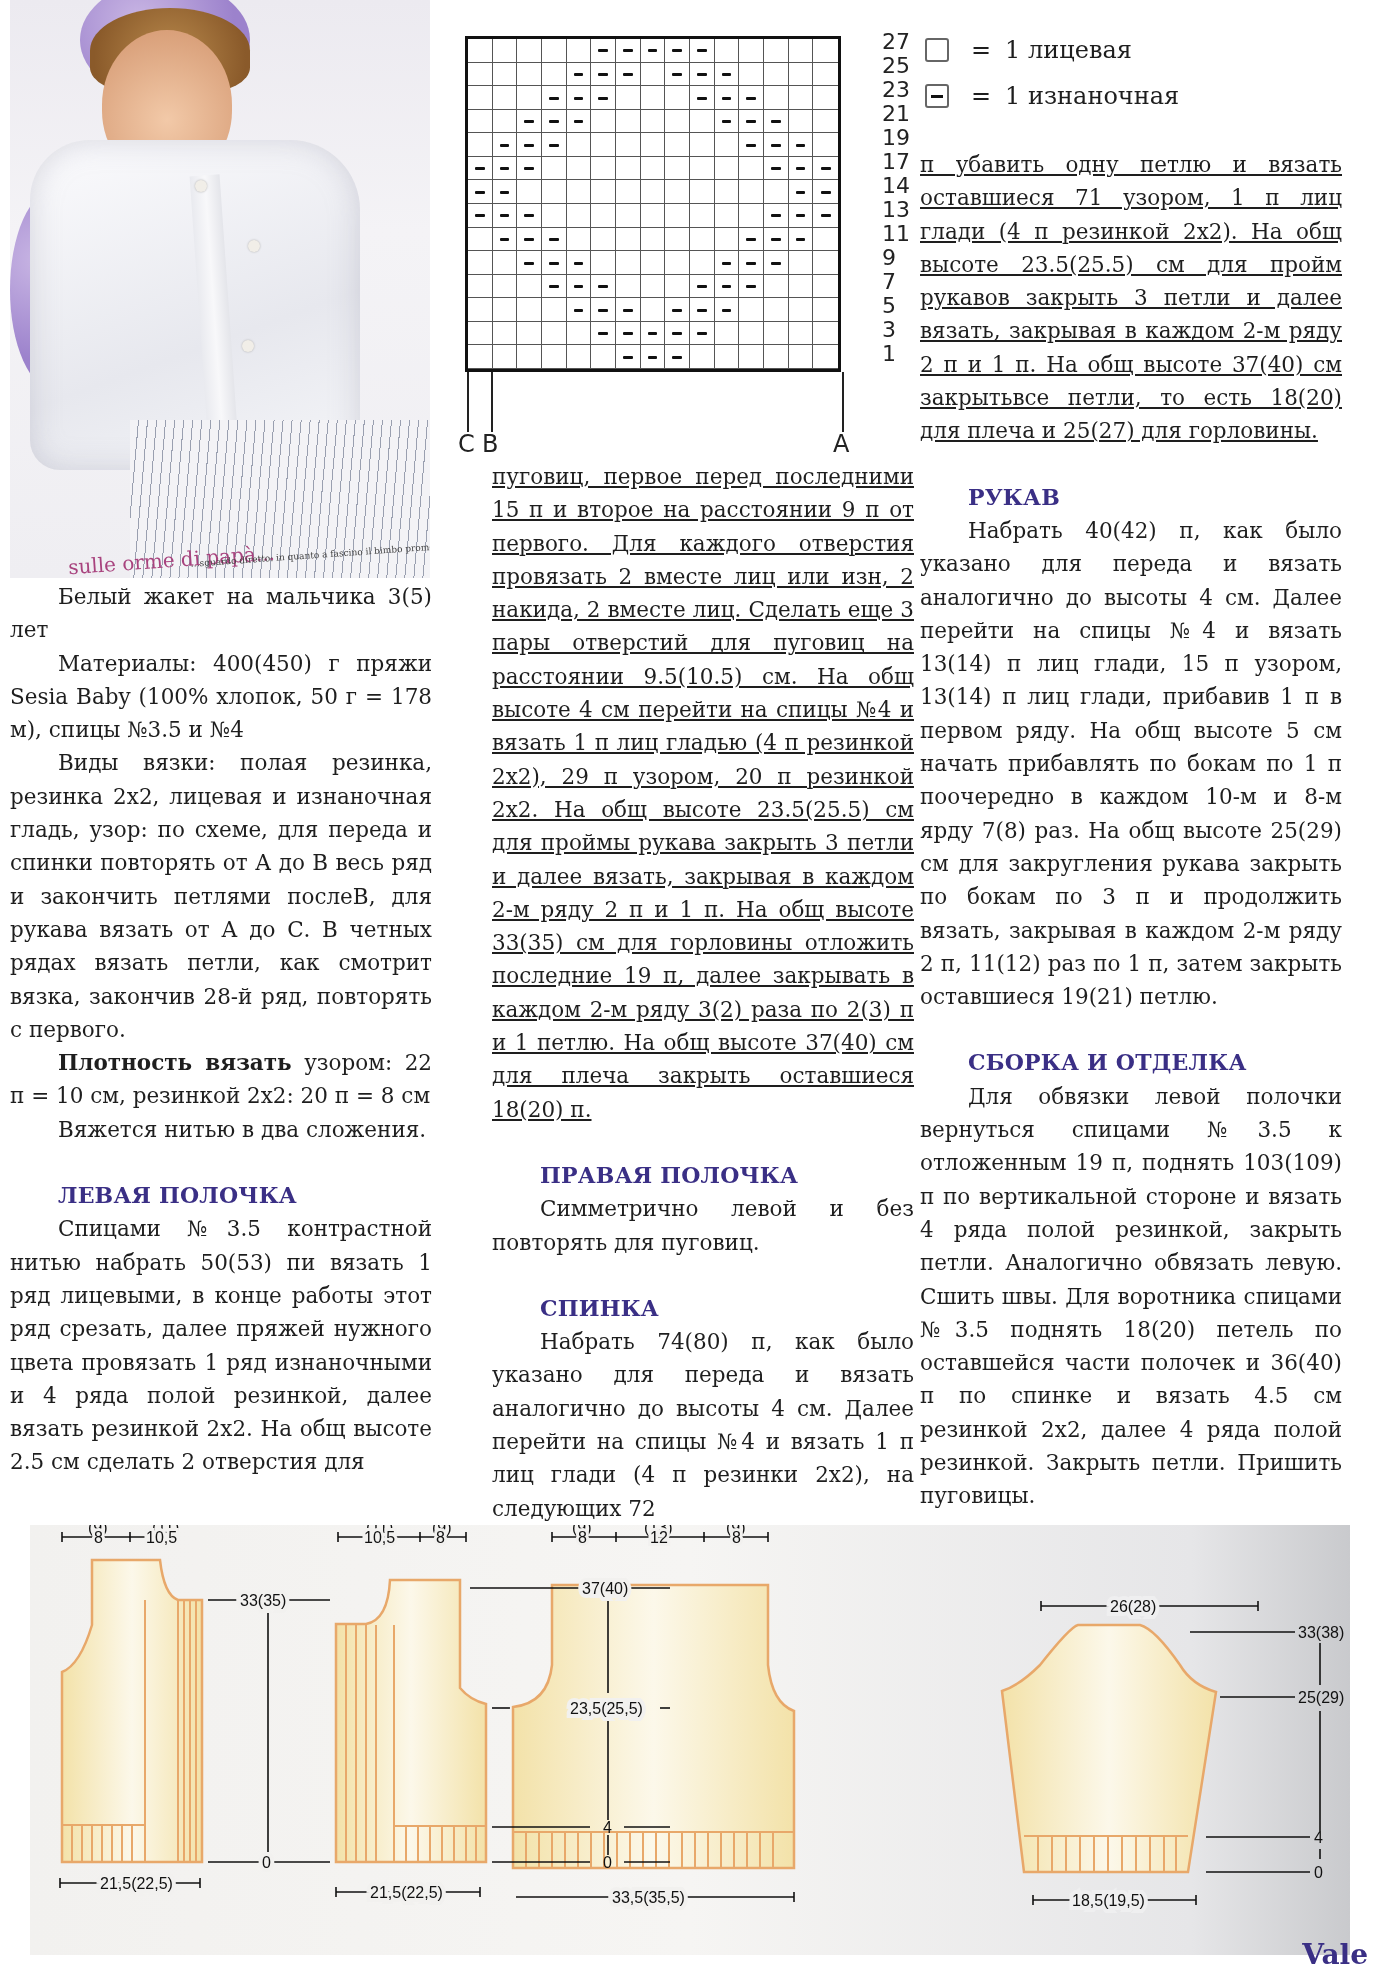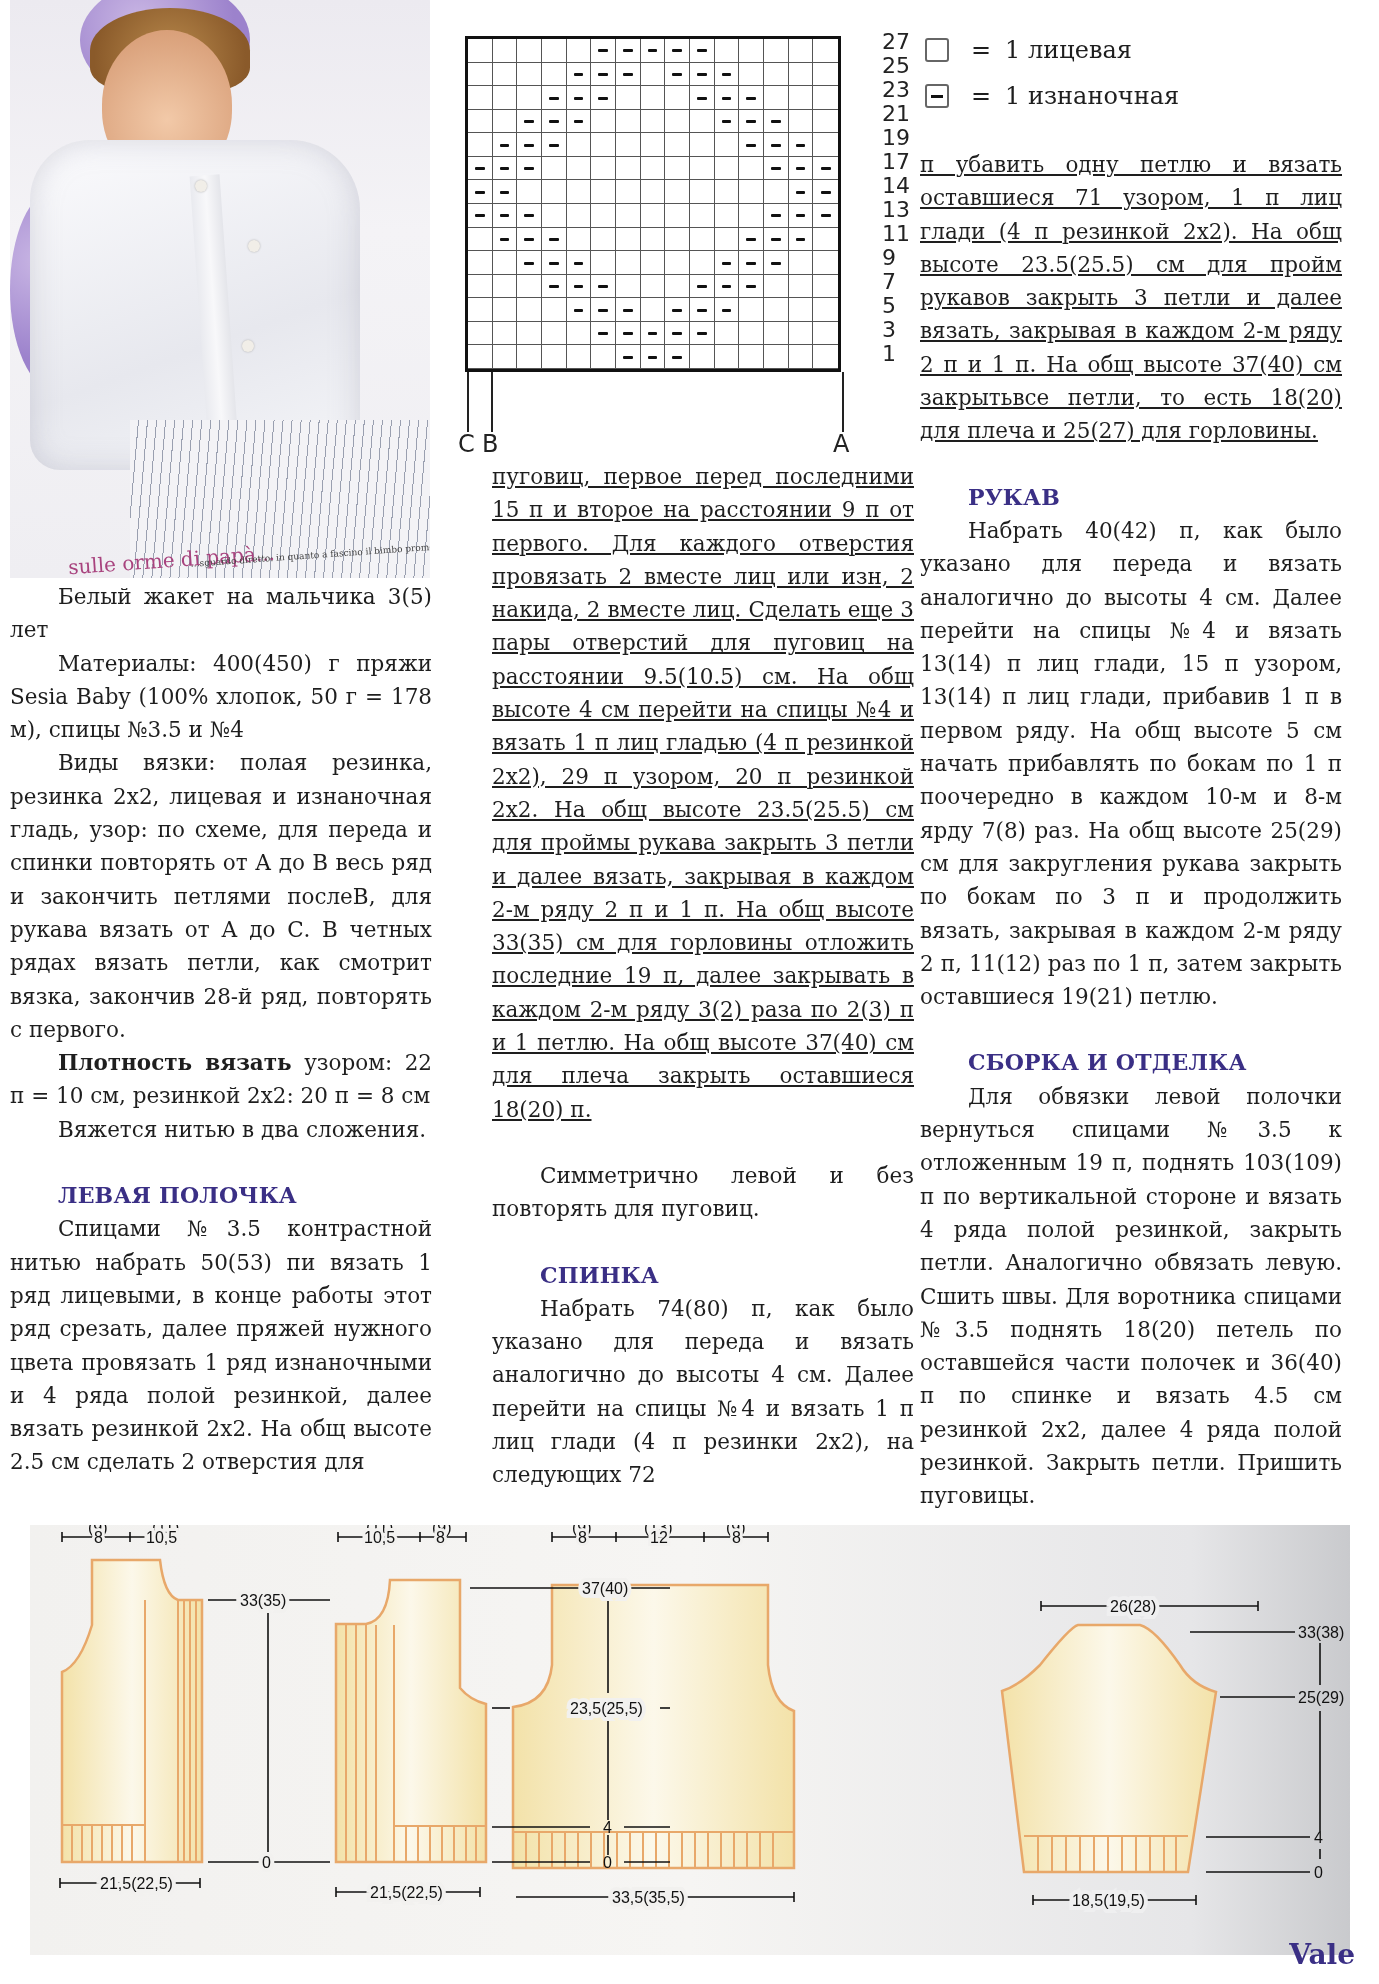--- a/index.html
+++ b/index.html
@@ -40,21 +40,21 @@
   .legend-row { display: flex; align-items: center; }
   .legend-box { width: 24px; height: 24px; border: 2px solid #666; border-radius: 3px; margin-right: 22px; position: relative; }
   .legend-box.purl::after { content: ""; position: absolute; left: 4px; right: 4px; top: 9px; height: 3px; background: #111; }
   .legend-eq { margin-right: 14px; }
 
   
   .schem { position: absolute; left: 30px; top: 1525px; width: 1320px; height: 430px;
            background: linear-gradient(90deg, #f2f1ef 0%, #f6f5f3 50%, #e6e6e8 88%, #c9cacd 100%); }
   .schem svg { position: absolute; left: 0; top: 0; }
   .dim { font-family: "Liberation Sans", sans-serif; font-size: 16px; fill: #111; }
-  .vale { position: absolute; right: 24px; top: 1938px; font-size: 28px; font-weight: bold; color: #3a2f85; font-family: "DejaVu Serif", serif; }
+  .vale { position: absolute; right: 11px; top: 1938px; font-size: 28px; font-weight: bold; color: #3a2f85; font-family: "DejaVu Serif", serif; }
 </style>
 </head>
 <body>
 
 <div class="photo">
   <div class="balloon" style="left:70px;top:-20px;width:170px;height:120px;"></div>
   <div class="balloon" style="left:0px;top:190px;width:90px;height:200px;"></div>
   <div class="balloon" style="left:350px;top:420px;width:110px;height:110px;"></div>
   <div class="hair"></div>
   <div class="child-head"></div>
@@ -327,20 +327,21 @@
   <p><b>Плотность вязать</b><span> узором: 22 п = 10 см, резинкой 2х2: 20 п = 8 см</span></p>
   <p>Вяжется нитью в два сложения.</p>
   <div class="gap"></div>
   <h2>ЛЕВАЯ ПОЛОЧКА</h2>
   <p>Спицами №3.5 контрастной нитью набрать 50(53) пи вязать 1 ряд лицевыми, в конце работы этот ряд срезать, далее пряжей нужного цвета провязать 1 ряд изнаночными и 4 ряда полой резинкой, далее вязать резинкой 2х2. На общ высоте 2.5 см сделать 2 отверстия для</p>
 </div>
 
 <div class="col" style="left:465px;top:460px;width:422px;margin-left:27px;">
   <p class="noindent">пуговиц, первое перед последними 15 п и второе на расстоянии 9 п от первого. Для каждого отверстия провязать 2 вместе лиц или изн, 2 накида, 2 вместе лиц. Сделать еще 3 пары отверстий для пуговиц на расстоянии 9.5(10.5) см. На общ высоте 4 см перейти на спицы №4 и вязать 1 п лиц гладью (4 п резинкой 2х2), 29 п узором, 20 п резинкой 2х2. На общ высоте 23.5(25.5) см для проймы рукава закрыть 3 петли и далее вязать, закрывая в каждом 2-м ряду 2 п и 1 п. На общ высоте 33(35) см для горловины отложить последние 19 п, далее закрывать в каждом 2-м ряду 3(2) раза по 2(3) п и 1 петлю. На общ высоте 37(40) см для плеча закрыть оставшиеся 18(20) п.</p>
   <div class="gap"></div>
+  <h2>ПРАВАЯ ПОЛОЧКА</h2>
   <p>Симметрично левой и без повторять для пуговиц.</p>
   <div class="gap"></div>
   <h2>СПИНКА</h2>
   <p>Набрать 74(80) п, как было указано для переда и вязать аналогично до высоты 4 см. Далее перейти на спицы №4 и вязать 1 п лиц глади (4 п резинки 2х2), на следующих 72</p>
 </div>
 
 <div class="col" style="left:920px;top:148px;width:422px;">
   <p class="noindent">п убавить одну петлю и вязать оставшиеся 71 узором, 1 п лиц глади (4 п резинкой 2х2). На общ высоте 23.5(25.5) см для пройм рукавов закрыть 3 петли и далее вязать, закрывая в каждом 2-м ряду 2 п и 1 п. На общ высоте 37(40) см закрытьвсе петли, то есть 18(20) для плеча и 25(27) для горловины.</p>
   <div class="gap"></div>
   <h2>РУКАВ</h2>

